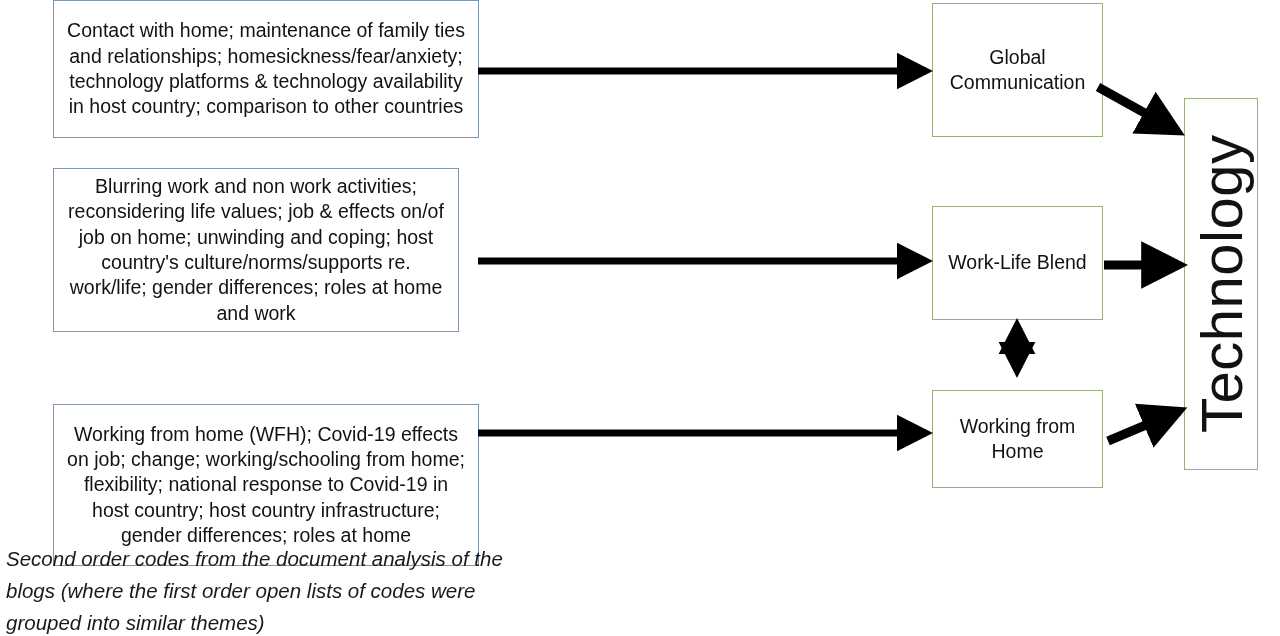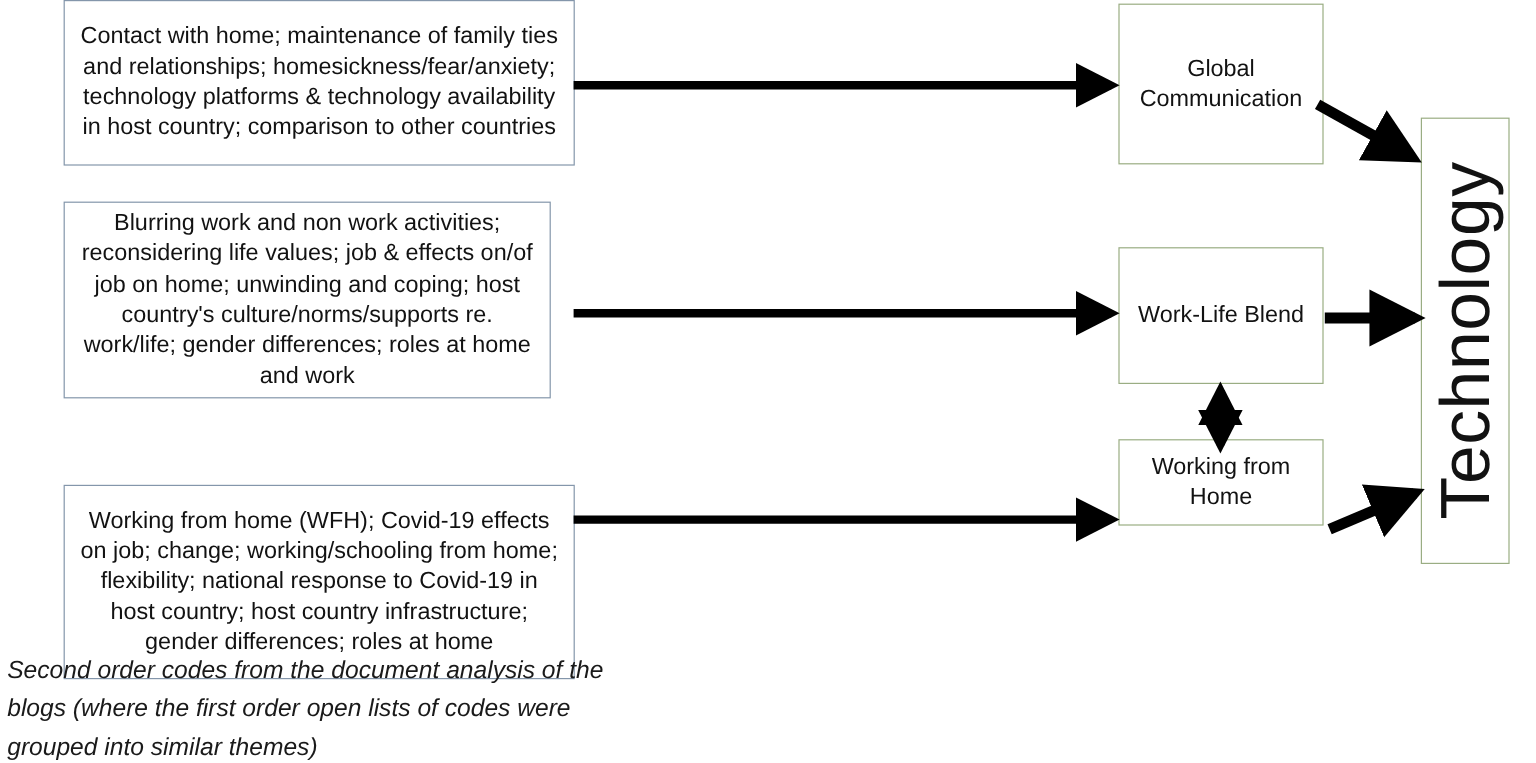--- a/index.html
+++ b/index.html
@@ -53,21 +53,21 @@
     display: block;
   }
 
   
   #box-codes-1 { left: 53px;  top: 0;   width: 426px; height: 138px; }
   #box-codes-2 { left: 53px;  top: 168px; width: 406px; height: 164px; }
   #box-codes-3 { left: 53px;  top: 357px; width: 426px; height: 162px; margin-top: 47px; }
 
   #box-theme-1 { left: 932px; top: 3px;   width: 171px; height: 134px; }
   #box-theme-2 { left: 932px; top: 206px; width: 171px; height: 114px; }
-  #box-theme-3 { left: 932px; top: 366px; width: 171px; height: 72px; text-align: center;  }
+  #box-theme-3 { left: 932px; top: 390px; width: 171px; height: 98px; text-align: center;  }
 
   #box-meta    { left: 1184px; top: 98px; width: 74px;  height: 372px; }
 
   
   .caption {
     position: absolute;
     font-style: italic;
     font-size: 20.5px;
     line-height: 1.55;
     color: #1a1a1a;

